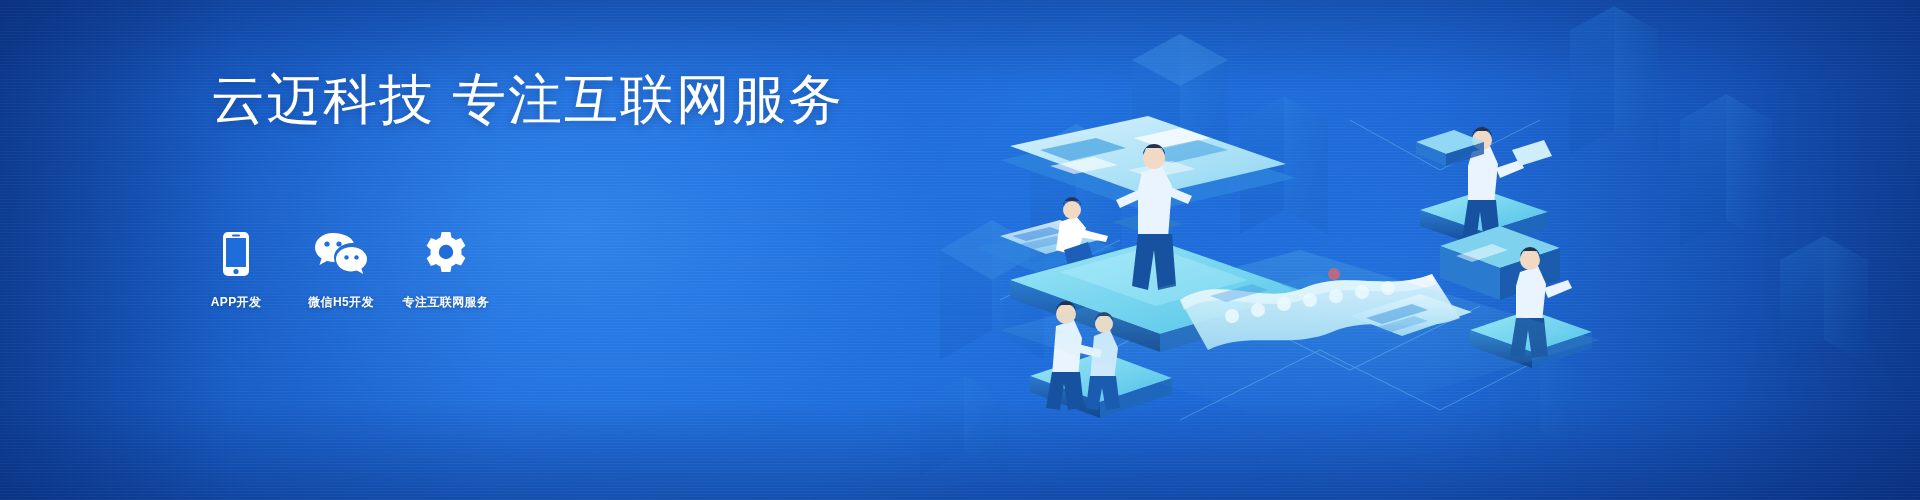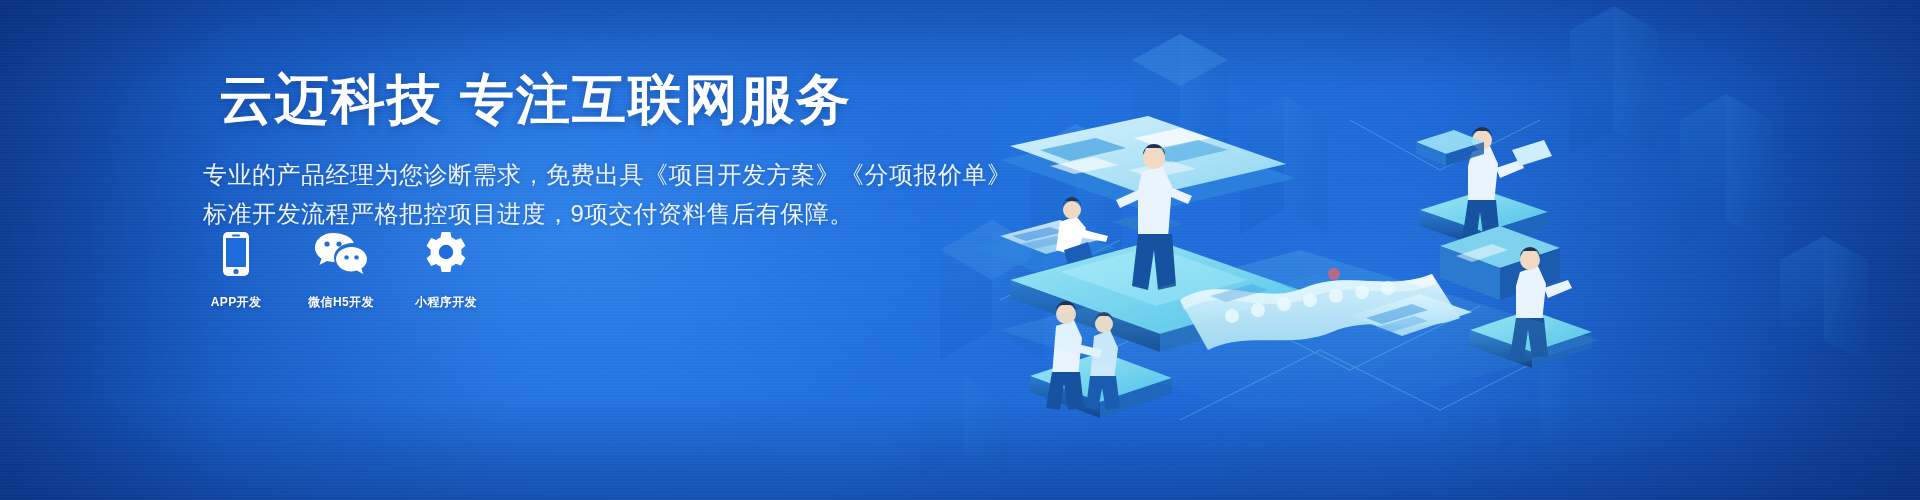--- a/index.html
+++ b/index.html
@@ -24,22 +24,22 @@
   .vignette{
     position:absolute;inset:0;z-index:2;pointer-events:none;
     background:
       linear-gradient(90deg, rgba(7,40,110,0.55) 0%, rgba(7,40,110,0.12) 12%, rgba(0,0,0,0) 26%, rgba(0,0,0,0) 74%, rgba(7,40,110,0.18) 90%, rgba(7,40,110,0.50) 100%),
       linear-gradient(180deg, rgba(8,44,120,0.40) 0%, rgba(0,0,0,0) 18%, rgba(0,0,0,0) 80%, rgba(8,44,120,0.45) 100%);
   }
 
   
   .copy{position:absolute;left:203px;top:68px;z-index:6;}
   .headline{
-    font-size:54px;font-weight:bold;color:#ffffff;letter-spacing:2px;
-    line-height:1.15;margin:0 0 26px 16px;white-space:nowrap;
+    font-size:54px;font-weight:normal;color:#ffffff;letter-spacing:2px;
+    line-height:1.15;margin:0 0 26px 8px;white-space:nowrap;
     text-shadow:0 2px 10px rgba(4,32,90,0.35);
   }
   .sub{
     font-size:24px;color:#eaf3ff;line-height:1.62;margin:0;
     white-space:nowrap;font-weight:400;letter-spacing:0.5px;
     text-shadow:0 1px 5px rgba(4,32,90,0.30);
   }
   .sub-line{display:block;}
 
   
@@ -272,24 +272,20 @@
       </g>
 
       <path d="M120 330 L420 250 L720 340 L420 430 Z" fill="url(#gGlow)" opacity="0.5"></path>
     </svg>
   </div>
 
   <div class="vignette"></div>
 
   <div class="copy">
     <h1 class="headline">云迈科技 专注互联网服务</h1>
-    <p class="sub">
-      <span class="sub-line">专业的产品经理为您诊断需求，免费出具《项目开发方案》《分项报价单》</span>
-      <span class="sub-line">标准开发流程严格把控项目进度，9项交付资料售后有保障。</span>
-    </p>
   </div>
 
   <div class="services">
 
     <div class="service">
       <span class="glyph">
         <svg width="28" height="46" viewBox="0 0 28 46" xmlns="http://www.w3.org/2000/svg">
           <rect x="1" y="1" width="26" height="44" rx="5" fill="#ffffff"></rect>
           <rect x="4" y="7" width="20" height="29" fill="#1e6ddb"></rect>
           <rect x="10" y="3.4" width="8" height="2" rx="1" fill="#1e6ddb"></rect>
@@ -315,18 +311,18 @@
     </div>
 
 
     <div class="service">
       <span class="glyph">
         <svg width="46" height="46" viewBox="0 0 46 46" xmlns="http://www.w3.org/2000/svg">
           <path d="M18.6 1 h8.8 l1.1 5.4 a17 17 0 0 1 4.3 2.5 l5.2 -1.8 l4.4 7.6 l-4.1 3.6 a17 17 0 0 1 0 5 l4.1 3.6 l-4.4 7.6 l-5.2 -1.8 a17 17 0 0 1 -4.3 2.5 L27.4 41 h-8.8 l-1.1 -5.4 a17 17 0 0 1 -4.3 -2.5 l-5.2 1.8 l-4.4 -7.6 l4.1 -3.6 a17 17 0 0 1 0 -5 L3.6 14.7 l4.4 -7.6 l5.2 1.8 a17 17 0 0 1 4.3 -2.5 Z" fill="#ffffff"></path>
           <circle cx="23" cy="21" r="7.2" fill="#1e6ddb"></circle>
         </svg>
       </span>
-      <span class="label">小程序开发</span>
+      <span class="label">专注互联网服务</span>
     </div>
 
   </div>
 
 </div>
 
 </body></html>

